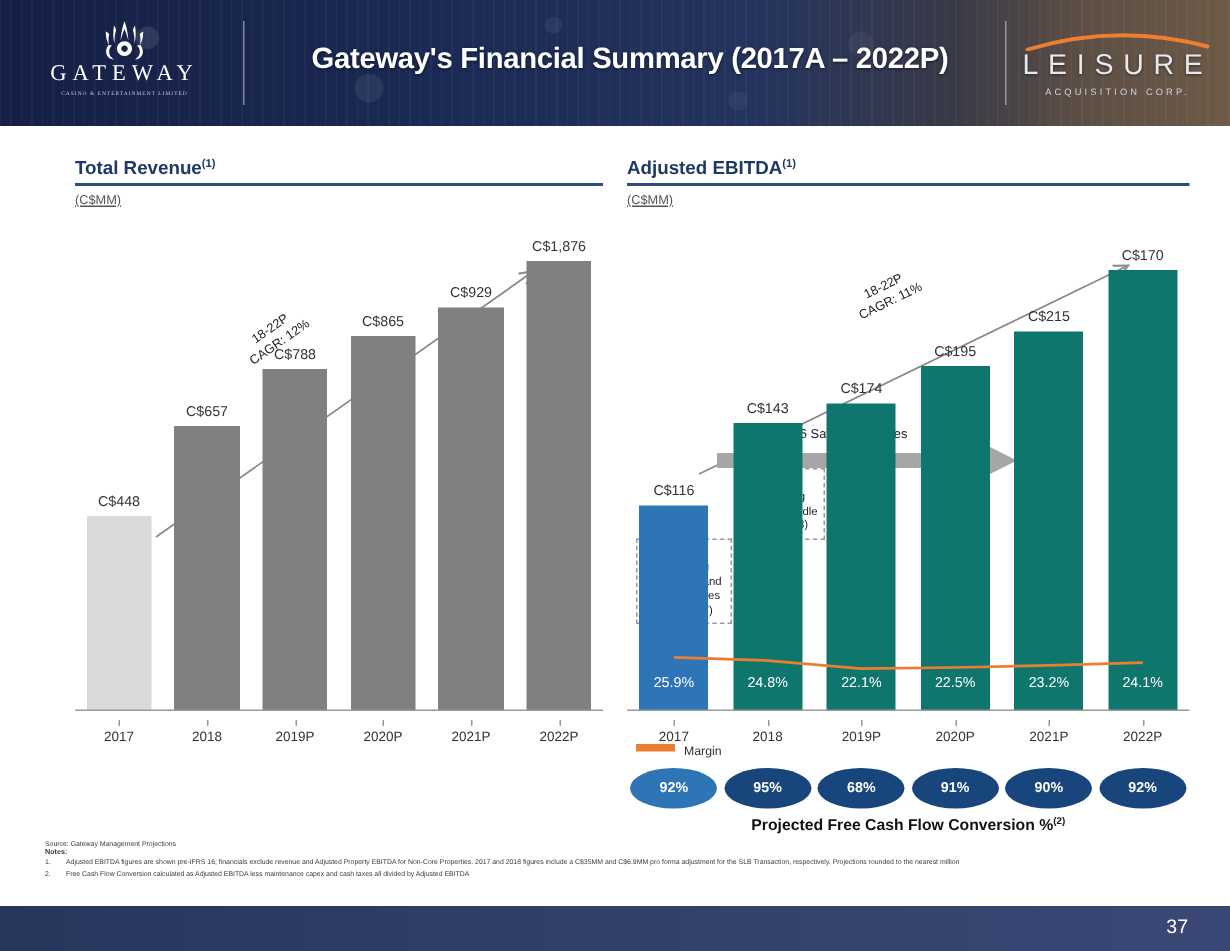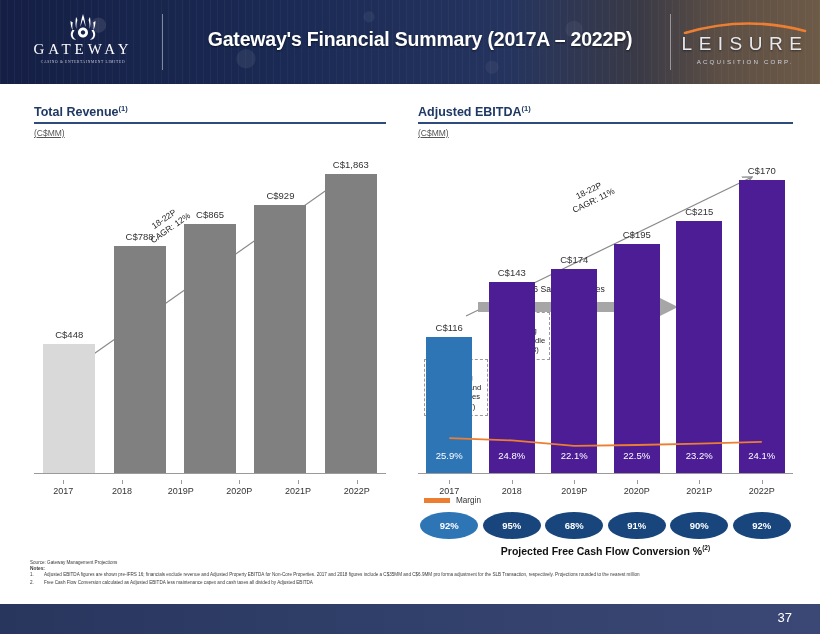--- a/index.html
+++ b/index.html
@@ -42,21 +42,21 @@
     text-shadow: 0 1px 2px rgba(0,0,0,.55);
   }
 
   #leisure-logo { position: absolute; left: 678px; top: 18px; width: 134px; text-align: center; }
   .lz-arc { display: block; margin: 0 auto; }
   .lz-name { font-size: 19px; letter-spacing: 6.5px; color: #e8e9ee; font-family: "Liberation Sans", sans-serif; line-height: 1.1; text-shadow: 0 1px 2px rgba(0,0,0,.5); }
   .lz-sub { font-size: 6.2px; letter-spacing: 2.1px; color: #cfd2dc; margin-top: 3px; }
 
   
   .panel { position: absolute; top: 104px; }
-  #panel-left { left: 34px; width: 352px; }
+  #panel-left { left: 50px; width: 352px; }
   #panel-right { left: 418px; width: 375px; }
 
   .sec-title { font-size: 12.5px; font-weight: bold; color: #1f3864; }
   .sec-title .fn { font-size: 7.5px; vertical-align: super; }
   .sec-rule { height: 1.6px; background: #2e4b7d; margin-top: 3px; }
   .sec-units { font-size: 8.5px; color: #555; margin-top: 4px; text-decoration: underline; }
 
   
   .chart { position: relative; }
   .axis { position: absolute; left: 0; right: 0; height: 1px; background: #9a9a9a; }
@@ -69,40 +69,40 @@
   .barcell { flex: 1; display: flex; flex-direction: column; align-items: center; justify-content: flex-end; }
   .barval { font-size: 9.5px; color: #333; margin-bottom: 4px; white-space: nowrap; }
   .bar { width: 74%; }
 
   
   .bar.grey-light { background: #d9d9d9; }
   .bar.grey { background: #808080; }
 
   
   .bar.blue-light { background: #2e75b6; position: relative; }
-  .bar.blue { background: #4c1d95; position: relative; }
+  .bar.blue { background: #0f766e; position: relative; }
   .marginlbl { position: absolute; left: 0; right: 0; bottom: 13px; text-align: center; font-size: 9.5px; color: #fff; }
 
   
   .cagr-arrow { position: absolute; pointer-events: none; }
   .cagr-text { position: absolute; font-size: 8.5px; color: #222; line-height: 1.25; text-align: center; white-space: nowrap; }
 
   
   .callout {
     position: absolute; border: 1px dashed #9a9a9a; background: #fff;
     font-size: 7.6px; color: #222; text-align: center; line-height: 1.25;
     padding: 4px 3px;
   }
 
   
   #day366-wrap { position: absolute; }
   #day366-label { position: absolute; font-size: 8.6px; color: #222; white-space: nowrap; }
 
   
-  #margin-legend { position: absolute; display: flex; align-items: center; gap: 6px; }
+  #margin-legend { position: absolute; display: flex; gap: 6px; }
   .legend-swatch { width: 26px; height: 5px; background: #ed7d31; }
   .legend-text { font-size: 8.2px; color: #333; }
 
   #fcf-row { position: absolute; left: 0; right: 0; display: flex; }
   .fcf-cell { flex: 1; display: flex; justify-content: center; }
   .ellipse {
     width: 58px; height: 27px; border-radius: 50%;
     background: #17457c; color: #fff; font-size: 9.5px; font-weight: bold;
     display: flex; align-items: center; justify-content: center;
   }
@@ -188,33 +188,37 @@
         <div>18-22P</div>
         <div>CAGR: 12%</div>
       </div>
 
       <div class="barsrow" id="bars-left" style="height:330px; bottom:30px;">
           <div class="barcell">
             <div class="barval">C$448</div>
             <div class="bar grey-light" style="height: 130px;"></div>
           </div>
           <div class="barcell">
+            <div class="barval">C$657</div>
+            <div class="bar grey" style="height: 190px;"></div>
+          </div>
+          <div class="barcell">
             <div class="barval">C$788</div>
             <div class="bar grey" style="height: 228px;"></div>
           </div>
           <div class="barcell">
             <div class="barval">C$865</div>
             <div class="bar grey" style="height: 250px;"></div>
           </div>
           <div class="barcell">
             <div class="barval">C$929</div>
             <div class="bar grey" style="height: 269px;"></div>
           </div>
           <div class="barcell">
-            <div class="barval">C$1,863</div>
+            <div class="barval">C$1,876</div>
             <div class="bar grey" style="height: 300px;"></div>
           </div>
         </div>
 
       <div class="axis" style="bottom:30px;"></div>
       <div class="tickwrap" id="ticks-left" style="bottom:8px;">
           <div class="tick">
             <div class="xlabel">2017</div>
           </div>
           <div class="tick">

